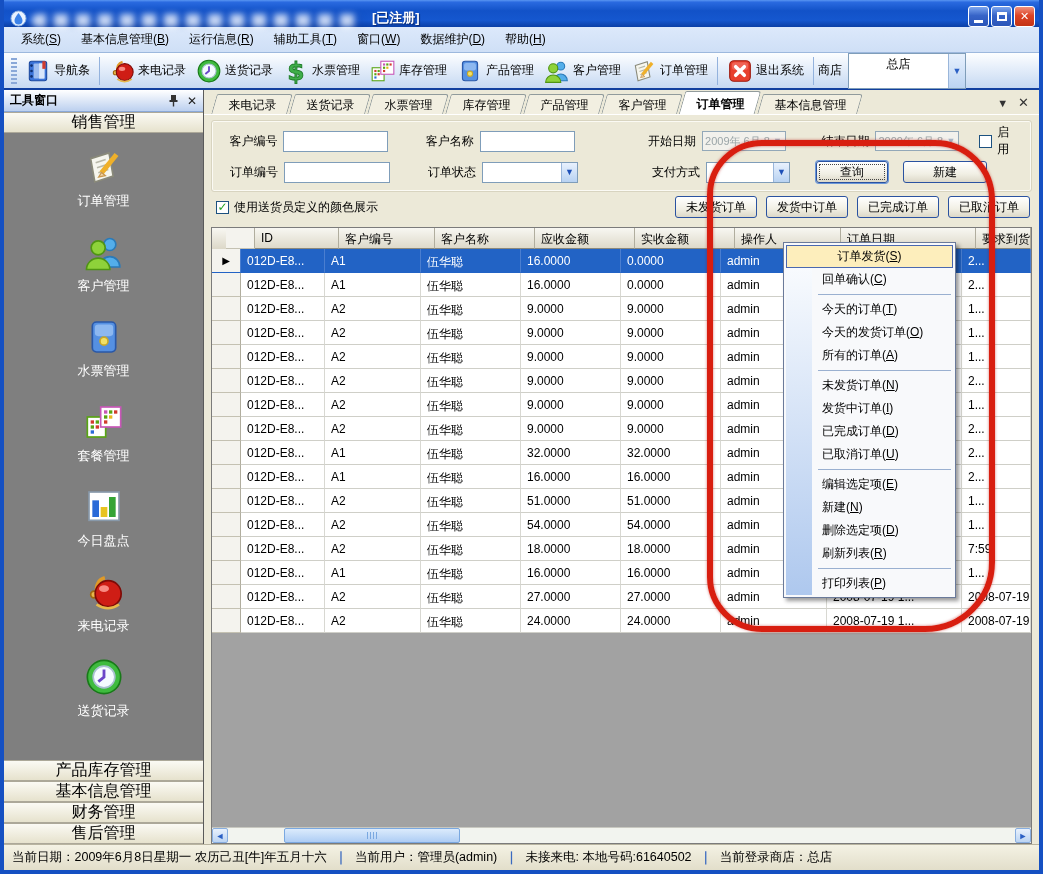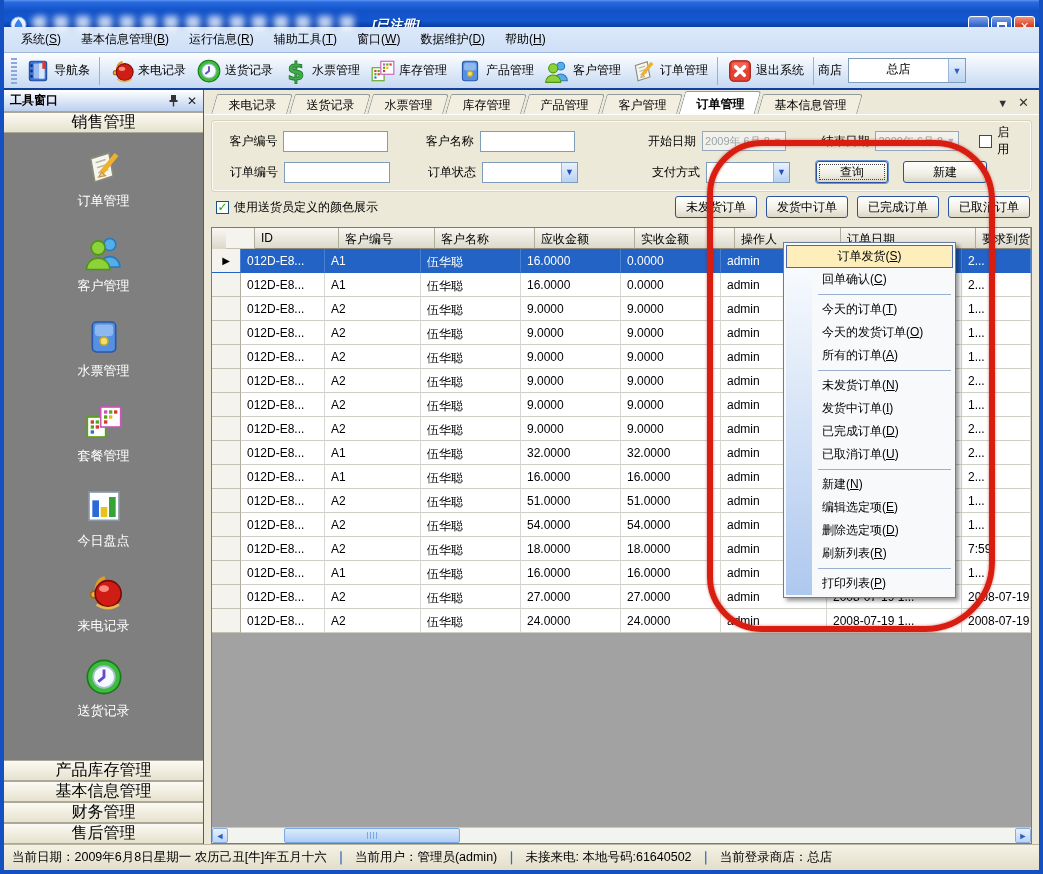--- a/index.html
+++ b/index.html
@@ -2,22 +2,22 @@
 <html><head>
 <meta charset="utf-8">
 <style>
   * { margin:0; padding:0; box-sizing:border-box; }
   html,body { width:1043px; height:874px; overflow:hidden; background:#3a6ea5;
     font-family:"Liberation Sans","DejaVu Sans",sans-serif; font-size:12px; color:#000; }
   .window { position:relative; width:1043px; height:874px; display:flex; flex-direction:column;
     border:4px solid #1550c2; border-top:none; background:#ece9d8; }
 
   
-  .titlebar { height:27px; flex:0 0 27px; display:flex; align-items:flex-start; padding:16px 4px 0 6px;
-    background:linear-gradient(180deg,#5a96f2 0%,#2a6ae0 8%,#1252c8 40%,#1557cf 75%,#0a3fa6 100%);font-style:italic; }
+  .titlebar { height:27px; flex:0 0 27px; display:flex; align-items:flex-end; padding:0 4px 0 6px;
+    background:linear-gradient(180deg,#5a96f2 0%,#2a6ae0 8%,#1252c8 40%,#1557cf 75%,#0a3fa6 100%); }
   .app-icon { width:17px; height:17px; margin-right:5px; flex:0 0 auto; }
   .title-redact { width:330px; height:13px; border-radius:6px; margin-right:10px;
     background:repeating-linear-gradient(90deg,rgba(255,255,255,.75) 0 14px,rgba(20,50,140,.15) 14px 22px);
     filter:blur(3px); }
   .title-badge { color:#fff; font-weight:bold; font-size:13px; text-shadow:1px 1px 1px #0a2a70; }
   .win-btns { margin-left:auto; display:flex; gap:2px; }
   .wbtn { width:21px; height:21px; border-radius:3px; border:1px solid #fff;
     background:linear-gradient(180deg,#7ba5ee,#3764c8 45%,#2a55b8); display:flex; align-items:center;
     justify-content:center; color:#fff; font-weight:bold; font-size:11px; }
   .wbtn.close { background:linear-gradient(180deg,#f0927e,#dd4426 45%,#c33314); }
@@ -31,21 +31,21 @@
   .menu-item u { text-decoration:underline; }
 
   
   .toolbar { height:37px; flex:0 0 37px; display:flex; align-items:center; padding:0 4px;
     background:linear-gradient(180deg,#fdfeff,#dcE8f8 60%,#c6d9f2); border-bottom:2px solid #12409f;text-align:center; }
   .tb-grip { width:6px; height:26px; margin:0 3px;
     background:repeating-linear-gradient(180deg,#8aa8d8 0 2px,transparent 2px 4px); }
   .tb-item { display:flex; align-items:center; gap:3px; padding:2px 5px; border-radius:3px; cursor:default; }
   .tb-sep { width:1px; height:28px; background:#93b2dd; margin:0 4px; }
   .tb-shop { display:flex; align-items:center; gap:6px; }
-  .combo { display:flex; width:118px; height:25px; border:1px solid #7f9db9; background:#fff; }
+  .combo { display:flex; width:118px; height:36px; border:1px solid #7f9db9; background:#fff; }
   .combo .val { flex:1; padding:2px 4px; }
   .combo .drop { width:17px; background:linear-gradient(180deg,#e8f1fd,#bcd4f2); border-left:1px solid #9ab6da;
     display:flex; align-items:center; justify-content:center; color:#2a5fc4; font-size:9px; }
 
   
   .main { flex:1; display:flex; min-height:0; }
 
   
   .sidebar { width:200px; flex:0 0 200px; display:flex; flex-direction:column; background:#7f7f7f;
     border-right:1px solid #5a5a5a; }
@@ -666,22 +666,22 @@
             <div class="csep"></div>
             <div class="cmi">今天的订单(<u>T</u>)</div>
             <div class="cmi">今天的发货订单(<u>O</u>)</div>
             <div class="cmi">所有的订单(<u>A</u>)</div>
             <div class="csep"></div>
             <div class="cmi">未发货订单(<u>N</u>)</div>
             <div class="cmi">发货中订单(<u>I</u>)</div>
             <div class="cmi">已完成订单(<u>D</u>)</div>
             <div class="cmi">已取消订单(<u>U</u>)</div>
             <div class="csep"></div>
+            <div class="cmi">编辑选定项(<u>E</u>)</div>
             <div class="cmi">新建(<u>N</u>)</div>
-            <div class="cmi">编辑选定项(<u>E</u>)</div>
             <div class="cmi">删除选定项(<u>D</u>)</div>
             <div class="cmi">刷新列表(<u>R</u>)</div>
             <div class="csep"></div>
             <div class="cmi">打印列表(<u>P</u>)</div>
           </div>
       </div>
 
 
     </div>
   </div>

